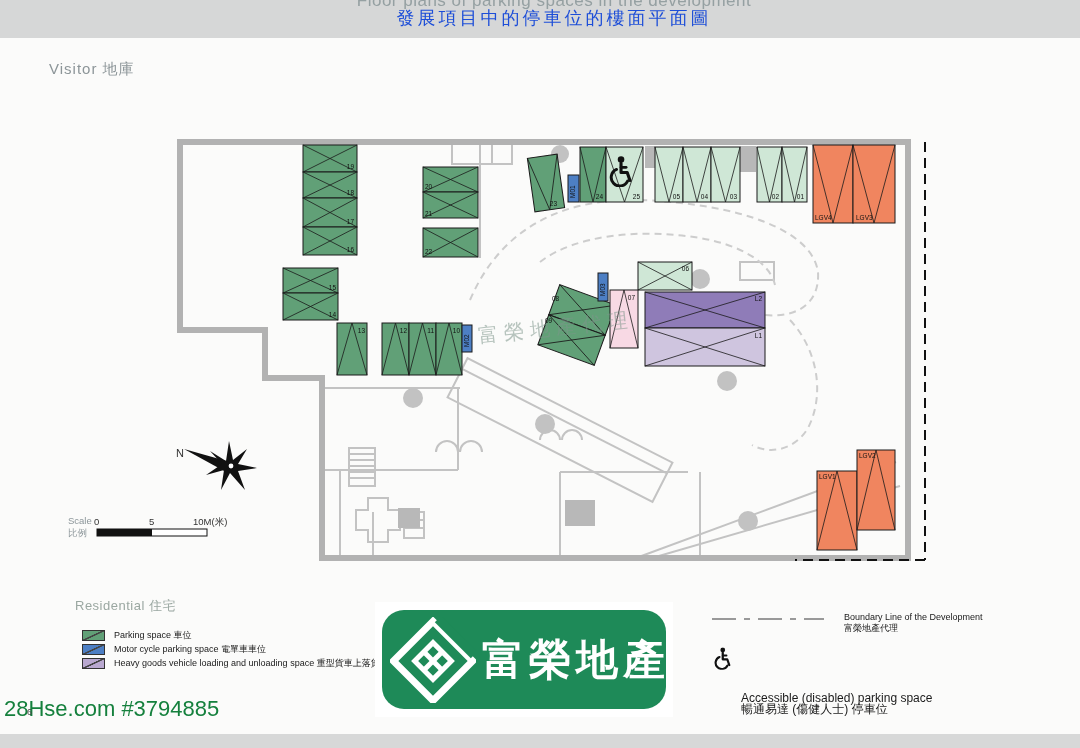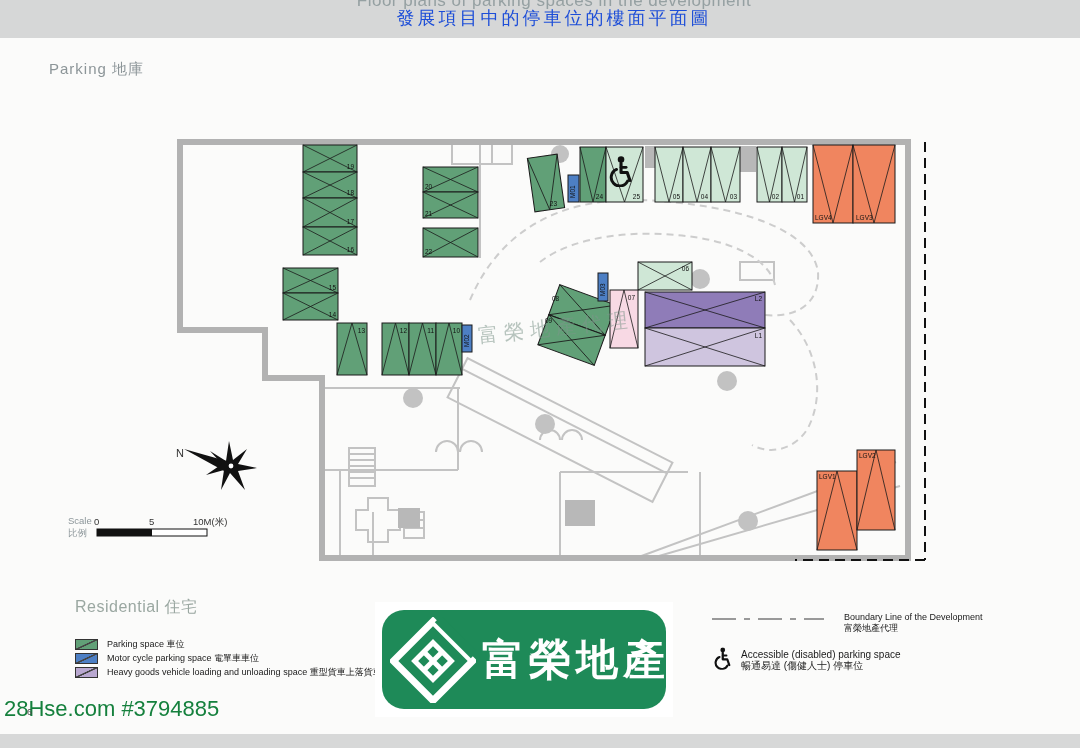--- a/index.html
+++ b/index.html
@@ -9,32 +9,32 @@
   .top-band{position:absolute;top:0;left:0;width:1080px;height:38px;background:#d6d7d7;overflow:hidden;padding-left:28px;}
   .title-en{position:absolute;top:-9px;left:0;width:100%;text-align:center;font-size:17px;color:#95a0a2;letter-spacing:.5px;}
   .title-zh{position:absolute;top:6px;left:0;width:100%;text-align:center;font-size:18px;color:#1d4ed8;letter-spacing:3px;}
 
   .basement{position:absolute;left:49px;top:60px;font-size:15px;color:#8c9598;letter-spacing:1px;}
 
   #plan-svg{position:absolute;left:0;top:0;}
   #plan-svg text{font-family:"Liberation Sans","DejaVu Sans",sans-serif;}
 
   .legend-left{position:absolute;left:75px;top:597px;width:330px;}
-  .legend-title{font-size:16px;color:#9aa7a1;letter-spacing:.5px;margin-bottom:19px;}
-  .legend-row{display:flex;align-items:center;height:14px;font-size:9px;color:#1a1a1a;}
+  .legend-title{font-size:13px;color:#9aa7a1;letter-spacing:.5px;margin-bottom:13px;}
+  .legend-row{display:flex;align-items:center;height:14px;font-size:9px;color:#1a1a1a;margin-left:7px;}
   .swatch{display:inline-block;width:21px;height:9px;border:1px solid #333;margin-right:9px;flex:0 0 auto;}
 
   .legend-right{position:absolute;left:712px;top:612px;width:300px;}
   .boundary-row{display:flex;}
   .dash-sample{width:112px;height:2px;margin-top:6px;flex:0 0 auto;
     background:repeating-linear-gradient(90deg,#999 0 24px,transparent 24px 32px,#999 32px 38px,transparent 38px 46px);}
   .boundary-text{margin-left:20px;font-size:9px;color:#1a1a1a;line-height:11px;}
   .access-row{display:flex;margin-top:13px;}
   .access-row svg{flex:0 0 auto;margin-right:9px;}
-  .access-text{font-size:10px;color:#1a1a1a;line-height:11px;padding-top:2px;}
+  .access-text{font-size:12px;color:#1a1a1a;line-height:11px;padding-top:2px;margin-top:44px;}
 
   .logo-box{position:absolute;left:375px;top:602px;width:298px;height:115px;background:#fff;display:flex;align-items:center;justify-content:center;}
   .logo-green{width:284px;height:99px;border-radius:22px;display:flex;align-items:center;}
   .logo-mark{margin-left:8px;flex:0 0 auto;}
   .logo-text{margin-left:6px;color:#fff;}
   .logo-zh{font-size:42px;font-weight:bold;letter-spacing:5px;line-height:46px;white-space:nowrap;}
   .logo-en{font-size:17px;font-weight:bold;letter-spacing:2.5px;margin-top:2px;white-space:nowrap;}
 
   .site-wm{position:absolute;left:4px;top:696px;font-size:22px;color:#15803d;}
   .page-num{position:absolute;left:27px;top:707px;font-size:9px;color:#444;}
@@ -43,21 +43,21 @@
 </head>
 <body>
 
 <div class="page">
 
   <div class="top-band">
     <div class="title-en">Floor plans of parking spaces in the development</div>
     <div class="title-zh">發展項目中的停車位的樓面平面圖</div>
   </div>
 
-  <div class="basement">Parking 地庫</div>
+  <div class="basement">Visitor 地庫</div>
 
   <svg id="plan-svg" width="1080" height="748" viewBox="0 0 1080 748">
     <defs>
       <symbol id="wc" viewBox="0 0 16 18">
         <circle cx="8.6" cy="2.1" r="1.9" fill="#111"></circle>
         <path d="M8.6 4.2 V9.6 H12.2 L13.8 14.2" stroke="#111" stroke-width="1.8" fill="none" stroke-linecap="round" stroke-linejoin="round"></path>
         <path d="M8.6 6.6 H11.6" stroke="#111" stroke-width="1.5" fill="none" stroke-linecap="round"></path>
         <path d="M6 7.8 A5 5 0 1 0 12.4 14.6" stroke="#111" stroke-width="1.7" fill="none" stroke-linecap="round"></path>
       </symbol>
     </defs>

